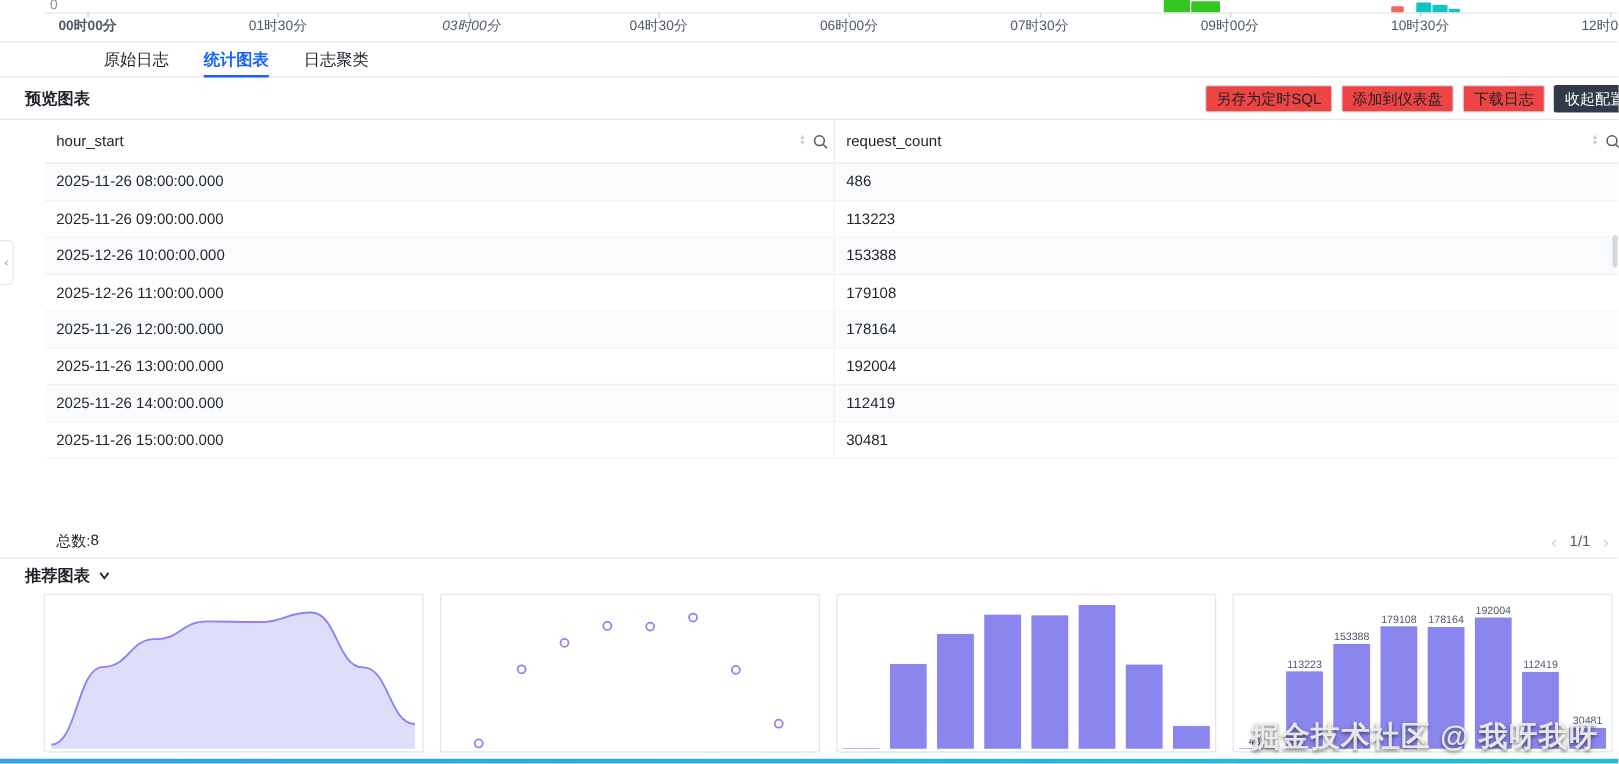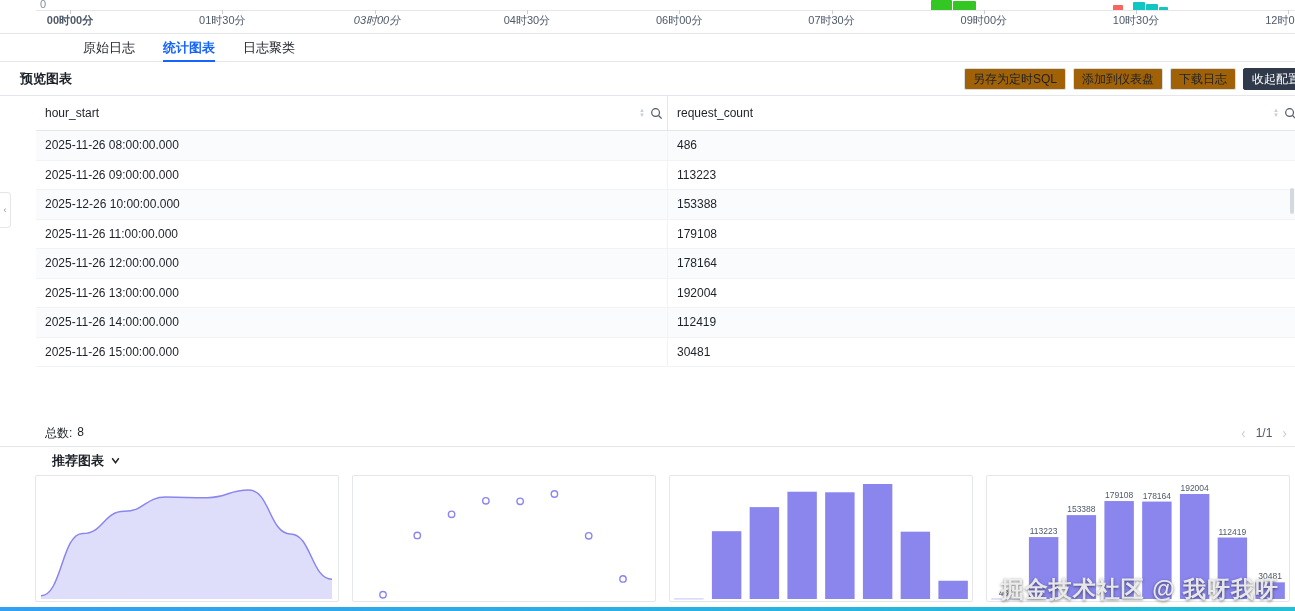--- a/index.html
+++ b/index.html
@@ -19,44 +19,44 @@
   .panel{position:relative;border-top:1px solid #e5e6eb}
 
   .tabstrip{display:flex;gap:28px;padding-left:83px;height:28px;align-items:center;border-bottom:1px solid #e5e6eb}
   .tab{font-size:13px;color:#1d2129;cursor:pointer;height:28px;line-height:27px;position:relative;white-space:nowrap}
   .tab.active{color:#1664ff;font-weight:bold}
   .tab.active::after{content:"";position:absolute;left:0;right:0;bottom:0;height:2px;background:#1664ff}
 
   .preview-head{display:flex;align-items:center;justify-content:space-between;height:34px;padding-left:20px;border-bottom:1px solid #e5e6eb}
   .sec-title{font-size:13px;font-weight:bold;color:#1d2129;white-space:nowrap}
   .actions{display:flex;gap:7px;margin-right:-14px}
-  .btn{height:22px;line-height:20px;padding:0 8px;font-size:12px;color:#1d2129;background:#a16207;border:1px solid #d8dce3;border-radius:2px;white-space:nowrap;cursor:pointer}
+  .btn{height:22px;line-height:20px;padding:0 8px;font-size:12px;color:#1d2129;background:#ef4444;border:1px solid #d8dce3;border-radius:2px;white-space:nowrap;cursor:pointer}
   .btn.dark{background:#313a4a;color:#fff;border-color:#313a4a}
 
   .tablewrap{margin-left:36px}
   .thead{display:flex;height:35px;border-bottom:1px solid #e5e6eb;background:#fff}
   .th{display:flex;align-items:center;justify-content:space-between;font-size:12px;color:#1d2129;padding:0 4px 0 9px}
   .th1{width:631px}
   .th2{flex:1;border-left:1px solid #e5e6eb;margin-right:-6px}
   .th-tools{display:flex;align-items:center;gap:5px}
   .sorter{display:flex;flex-direction:column;line-height:0;cursor:pointer}
   .sorter i{font-style:normal;font-size:6px;line-height:5px;color:#c9cdd4}
   .mag{cursor:pointer}
   .trow{display:flex;height:29.5px;border-bottom:1px solid #f2f3f5;font-size:12px;color:#1d2129;cursor:pointer}
   .trow:nth-child(odd){background:#fafbfc}
   .tcell{display:flex;align-items:center;padding-left:9px}
   .tc1{width:631px}
   .tc2{flex:1;border-left:1px solid #f2f3f5}
 
   .tfoot{display:flex;justify-content:space-between;align-items:center;margin-top:53px;height:27px;border-bottom:1px solid #e5e6eb;padding:0 8px 0 45px}
-  .total{font-size:12px;color:#1d2129;display:flex;gap:5px}
+  .total{font-size:12px;color:#1d2129;display:flex;}
   .pager{display:flex;align-items:center;gap:10px;font-size:12px;color:#4e5969}
   .pg-btn{color:#c9cdd4;font-size:14px;cursor:pointer;line-height:1}
 
-  .rec-head{display:flex;align-items:center;gap:6px;height:27px;padding-left:52px;cursor:pointer}
+  .rec-head{display:flex;align-items:center;gap:6px;height:27px;padding-left:20px;cursor:pointer}
 
   .cards{display:flex;gap:13px;margin:1px 5px 0 35px}
   .card{width:304px;height:127px;border:1px solid #e5e6eb;border-radius:2px;background:#fff;overflow:hidden;cursor:pointer}
 
   .collapse-handle{position:absolute;left:0;top:192px;width:11px;height:36px;background:#fff;border:1px solid #e5e6eb;border-left:none;border-radius:0 4px 4px 0;display:flex;align-items:center;justify-content:center;font-size:9px;color:#86909c;cursor:pointer}
   .scroll-thumb{position:absolute;right:1px;top:188px;width:4px;height:26px;border-radius:2px;background:#d5d8dd;cursor:pointer}
   .bottom-line{position:absolute;left:0;right:0;bottom:0;height:4px;background:linear-gradient(90deg,#33a0f2,#22bfd6)}
   .watermark{position:absolute;right:16px;bottom:6px;font-size:23px;font-weight:bold;color:rgba(238,238,238,.95);text-shadow:0 1px 3px rgba(0,0,0,.55);letter-spacing:1px;white-space:nowrap;pointer-events:none;z-index:5}
 </style>
 </head>
@@ -151,21 +151,21 @@
           </div>
           <div class="trow">
             <div class="tcell tc1">2025-11-26 09:00:00.000</div>
             <div class="tcell tc2">113223</div>
           </div>
           <div class="trow">
             <div class="tcell tc1">2025-12-26 10:00:00.000</div>
             <div class="tcell tc2">153388</div>
           </div>
           <div class="trow">
-            <div class="tcell tc1">2025-11-26 11:00:00.000</div>
+            <div class="tcell tc1">2025-12-26 11:00:00.000</div>
             <div class="tcell tc2">179108</div>
           </div>
           <div class="trow">
             <div class="tcell tc1">2025-11-26 12:00:00.000</div>
             <div class="tcell tc2">178164</div>
           </div>
           <div class="trow">
             <div class="tcell tc1">2025-11-26 13:00:00.000</div>
             <div class="tcell tc2">192004</div>
           </div>

